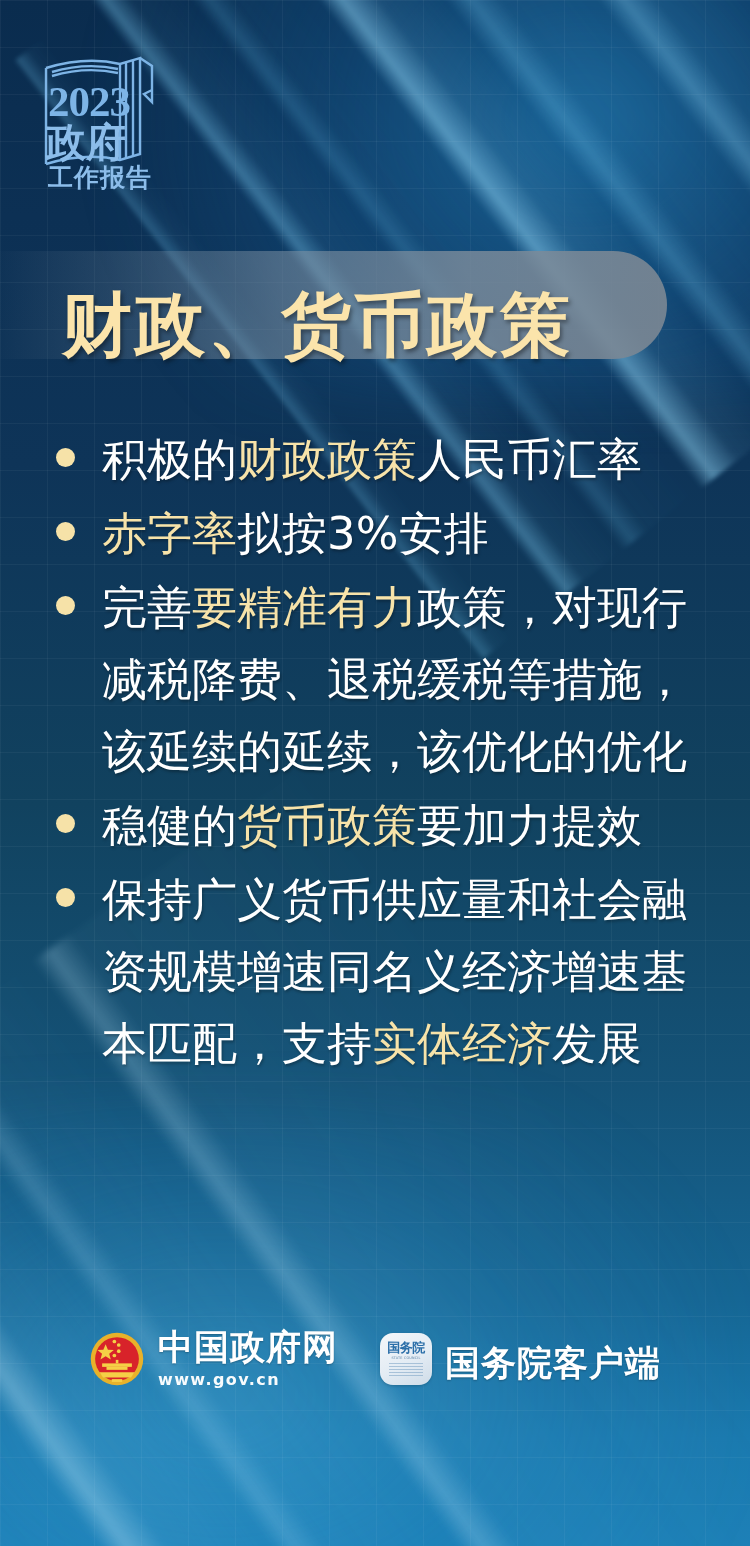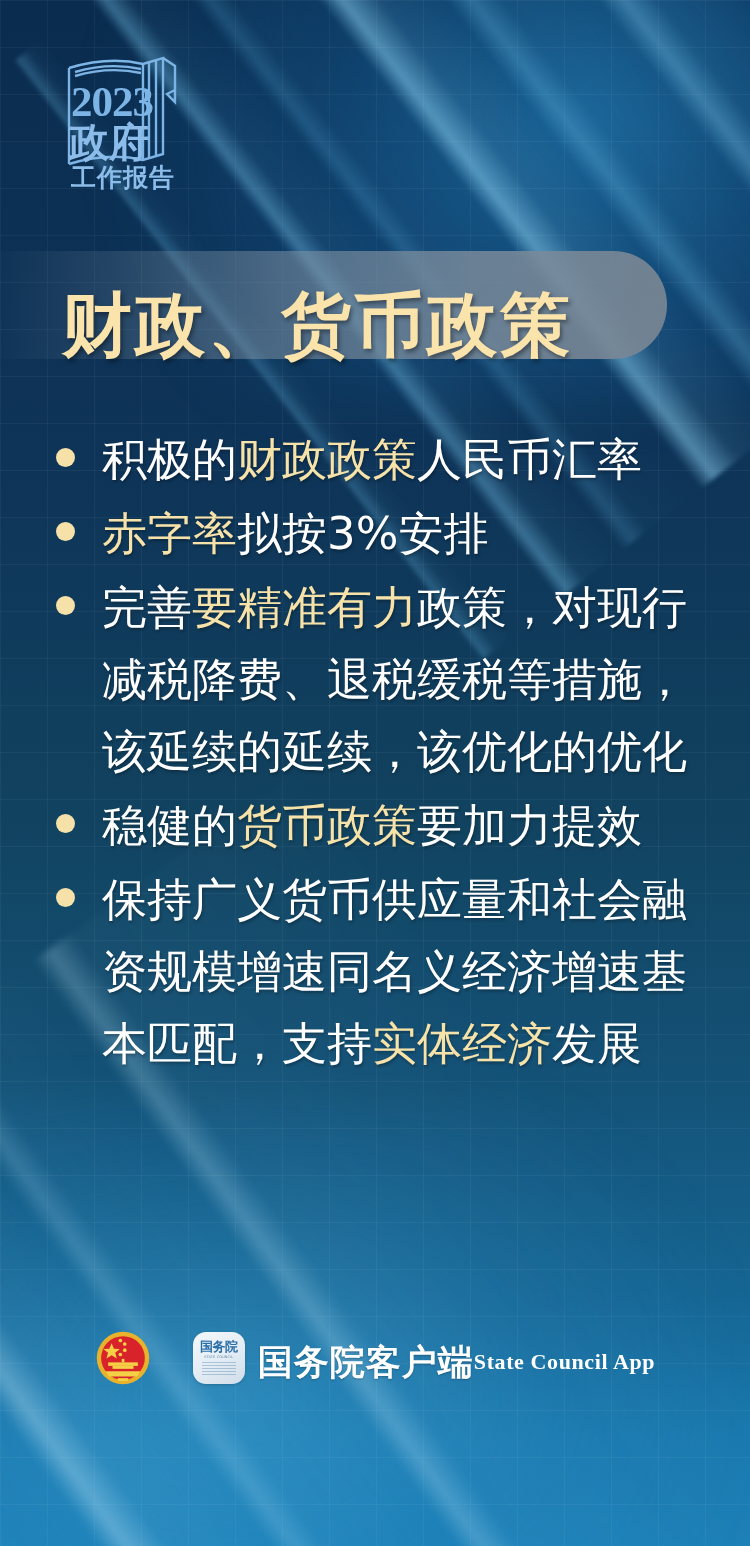--- a/index.html
+++ b/index.html
@@ -113,21 +113,21 @@
       rgba(90,190,235,0.30) 0%,
       rgba(40,140,200,0.14) 45%,
       rgba(10,60,110,0.0) 75%);
     filter: blur(30px);
     pointer-events: none;
   }
 
   
   .header-logo {
     position: absolute;
-    left: 51px;
+    left: 28px;
     top: 42px;
     width: 150px;
     height: 150px;
     text-align: center;
   }
   .header-logo svg { display: block; }
 
   
   .title-banner {
     position: absolute;
@@ -350,29 +350,32 @@
         <circle cx="29" cy="12" r="2.1" fill="#f5d046"></circle>
         <circle cx="34" cy="16" r="2.1" fill="#f5d046"></circle>
         <circle cx="34" cy="23" r="2.1" fill="#f5d046"></circle>
         <circle cx="29" cy="28" r="2.1" fill="#f5d046"></circle>
         <rect x="15" y="37" width="34" height="4" fill="#f5d046"></rect>
         <rect x="20" y="41" width="24" height="3.4" fill="#f5d046"></rect>
         <path d="M12 47 H52 L48 53 H16 Z" fill="#f5d046"></path>
         <rect x="26" y="55" width="12" height="3.2" fill="#f5d046"></rect>
         <rect x="30.6" y="33" width="3" height="4" fill="#f5d046"></rect>
       </svg>
+      <div class="gov-texts">
+        <span class="gov-cn">中国政府网</span>
+        <span class="gov-url">www.gov.cn</span>
+      </div>
     </div>
 
     <div class="footer-brand">
       <div class="app-icon">
         <span class="app-icon-cn">国务院</span>
         <span class="app-icon-en">STATE COUNCIL</span>
         <div class="app-icon-lines"></div>
       </div>
       <div class="sc-texts">
         <span class="sc-cn">国务院客户端</span>
-        <span class="sc-en">State Council App</span>
       </div>
     </div>
 
   </div>
 
 </div>
 
 </body></html>

